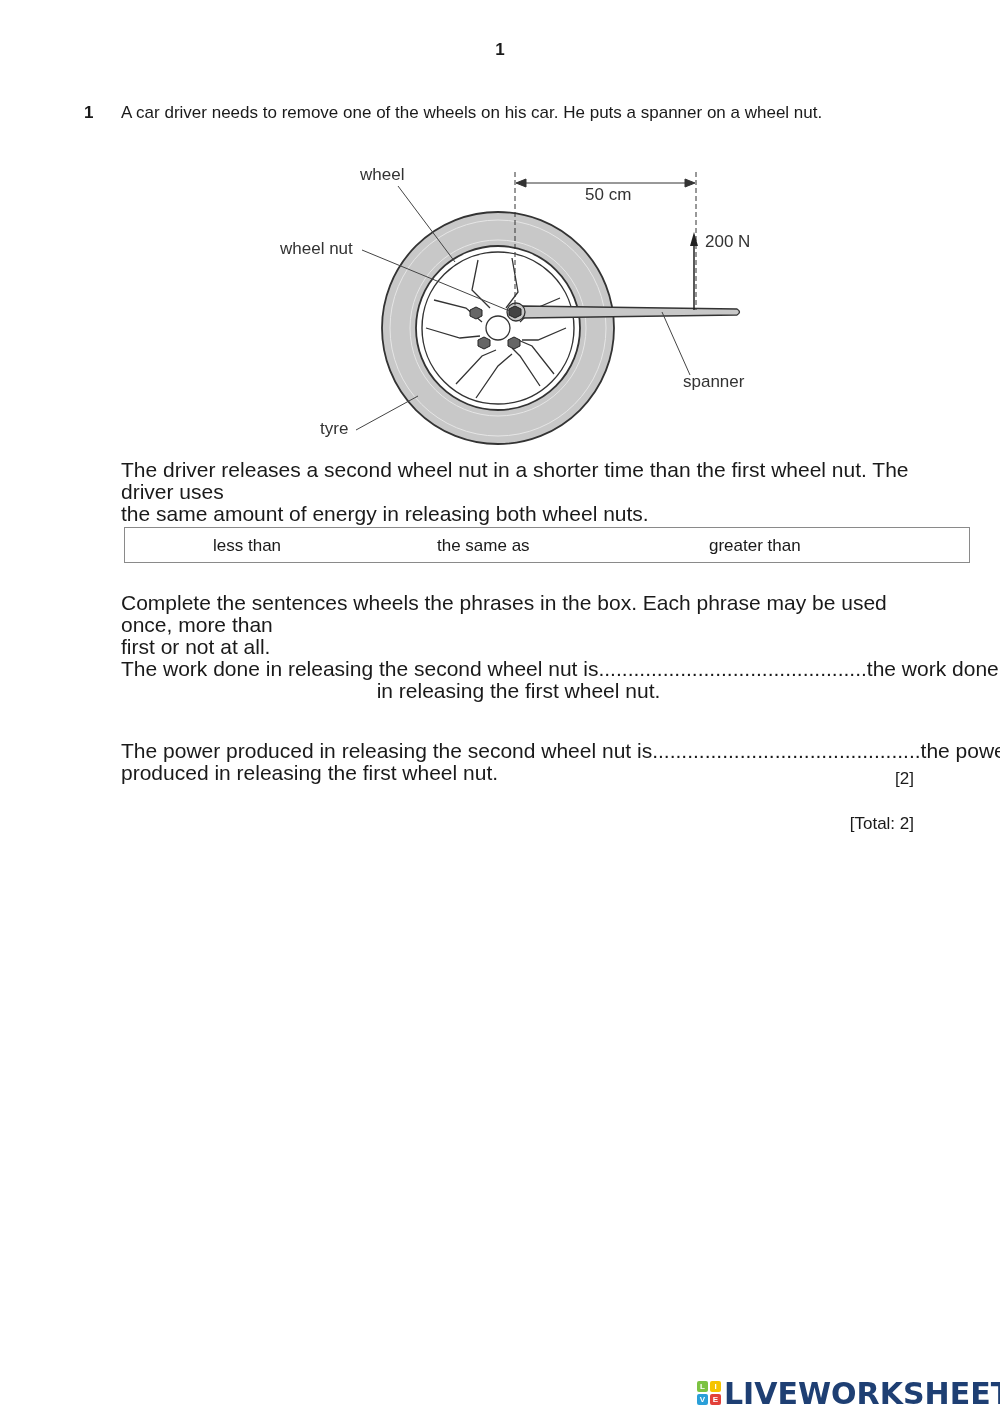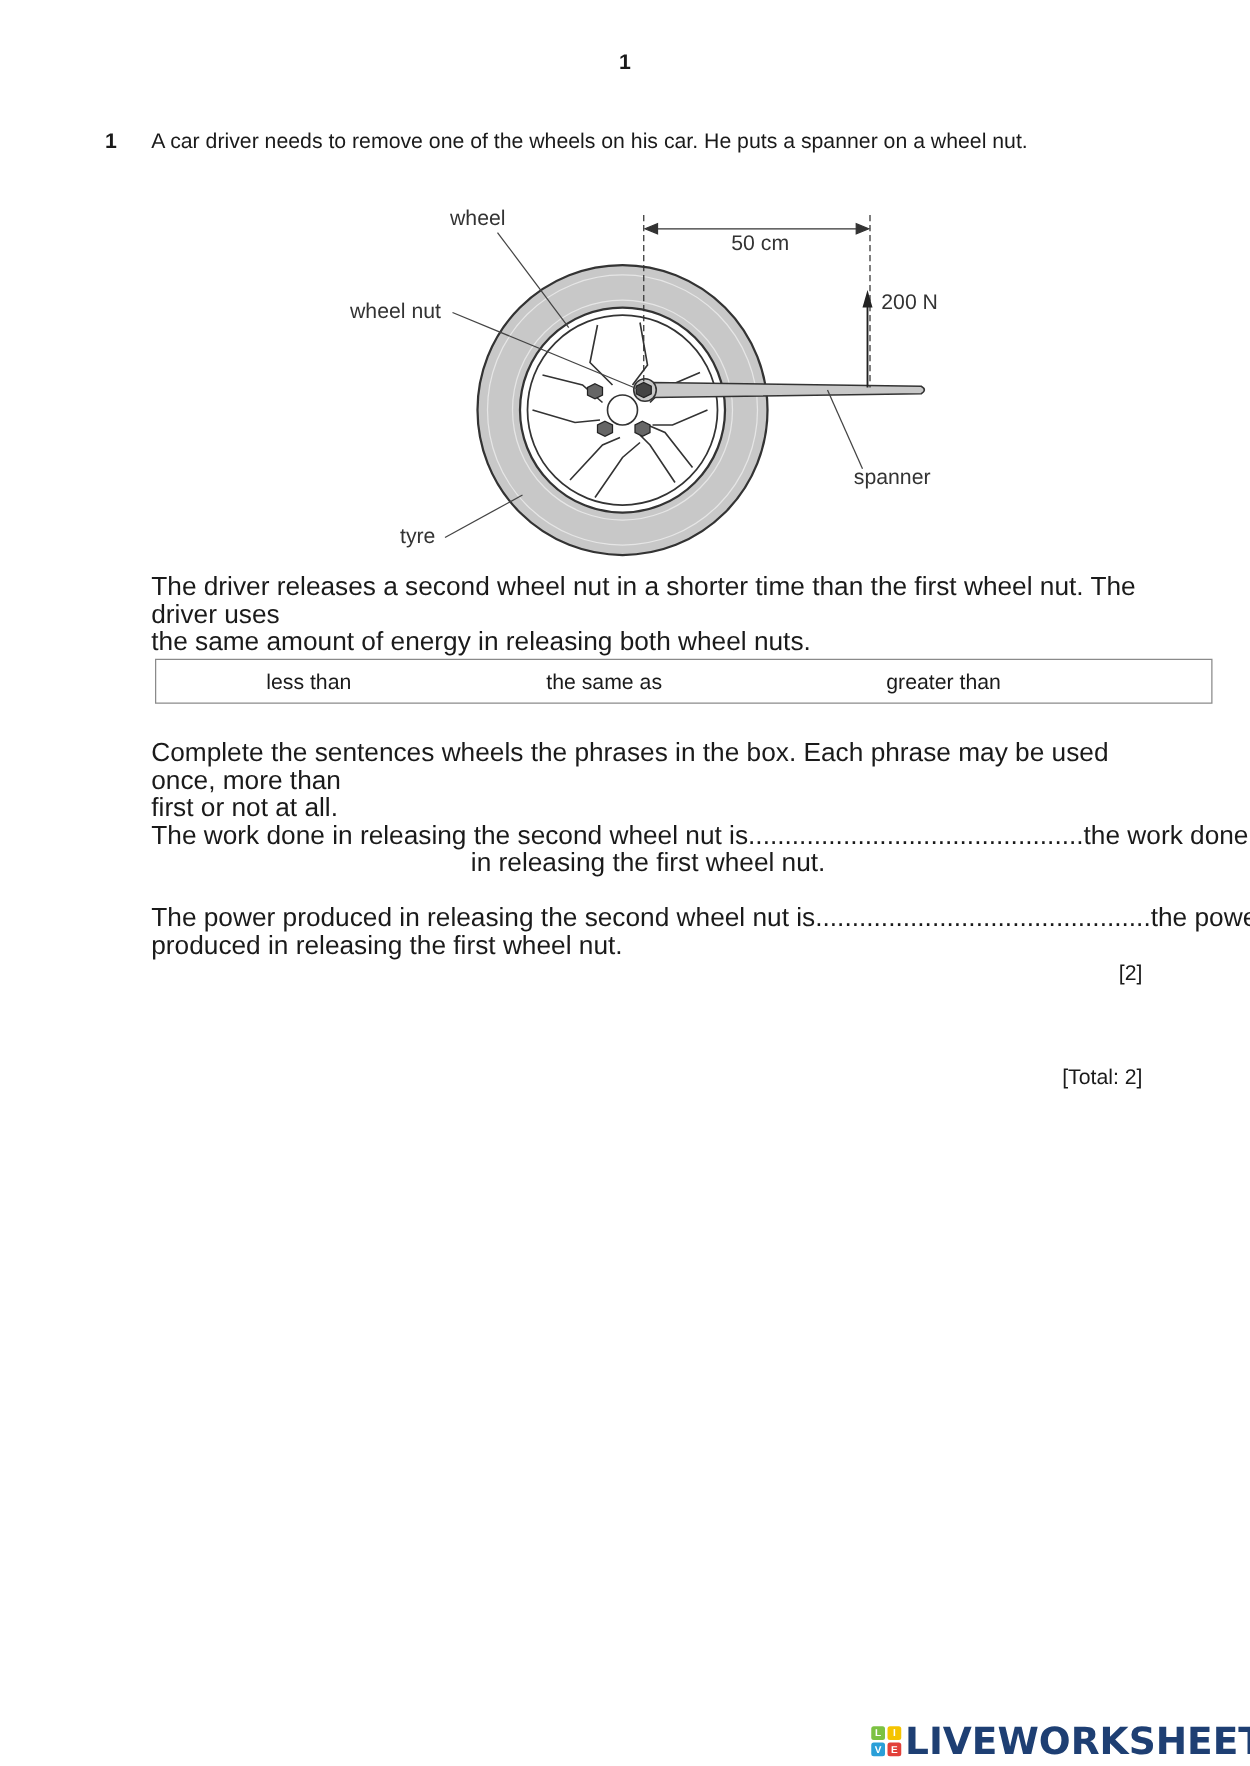--- a/index.html
+++ b/index.html
@@ -114,30 +114,30 @@
 <div class="abs para" style="top:658px;text-align:center;">
   <div style="display:flex; justify-content:space-between; white-space:nowrap;">
     <span>The work done in releasing the second wheel nut is</span>
     <span>..............................................</span>
     <span>the work done</span>
   </div>
   <div>in releasing the first wheel nut.</div>
 </div>
 
 <div class="abs para" style="top:724px;">
-  <div style="display:flex; justify-content:space-between; white-space:nowrap;">
+  <div style="display:flex; justify-content:space-between; white-space:nowrap;margin-top:16px;">
     <span>The power produced in releasing the second wheel nut is</span>
     <span>..............................................</span>
     <span>the power</span>
   </div>
   <div>produced in releasing the first wheel nut.</div>
 </div>
 
 <div class="abs marks" style="top:769px;">[2]</div>
-<div class="abs marks" style="top:852px;">[Total: 2]</div>
+<div class="abs marks" style="top:814px;">[Total: 2]</div>
 
 <div class="abs logo">
   <div class="logo-squares">
     <div class="logo-sq" style="background:#7cc242;">L</div>
     <div class="logo-sq" style="background:#f5c400;">I</div>
     <div class="logo-sq" style="background:#2a9fd8;">V</div>
     <div class="logo-sq" style="background:#e2403a;">E</div>
   </div>
   <span class="logo-word">LIVEWORKSHEETS</span>
 </div>

